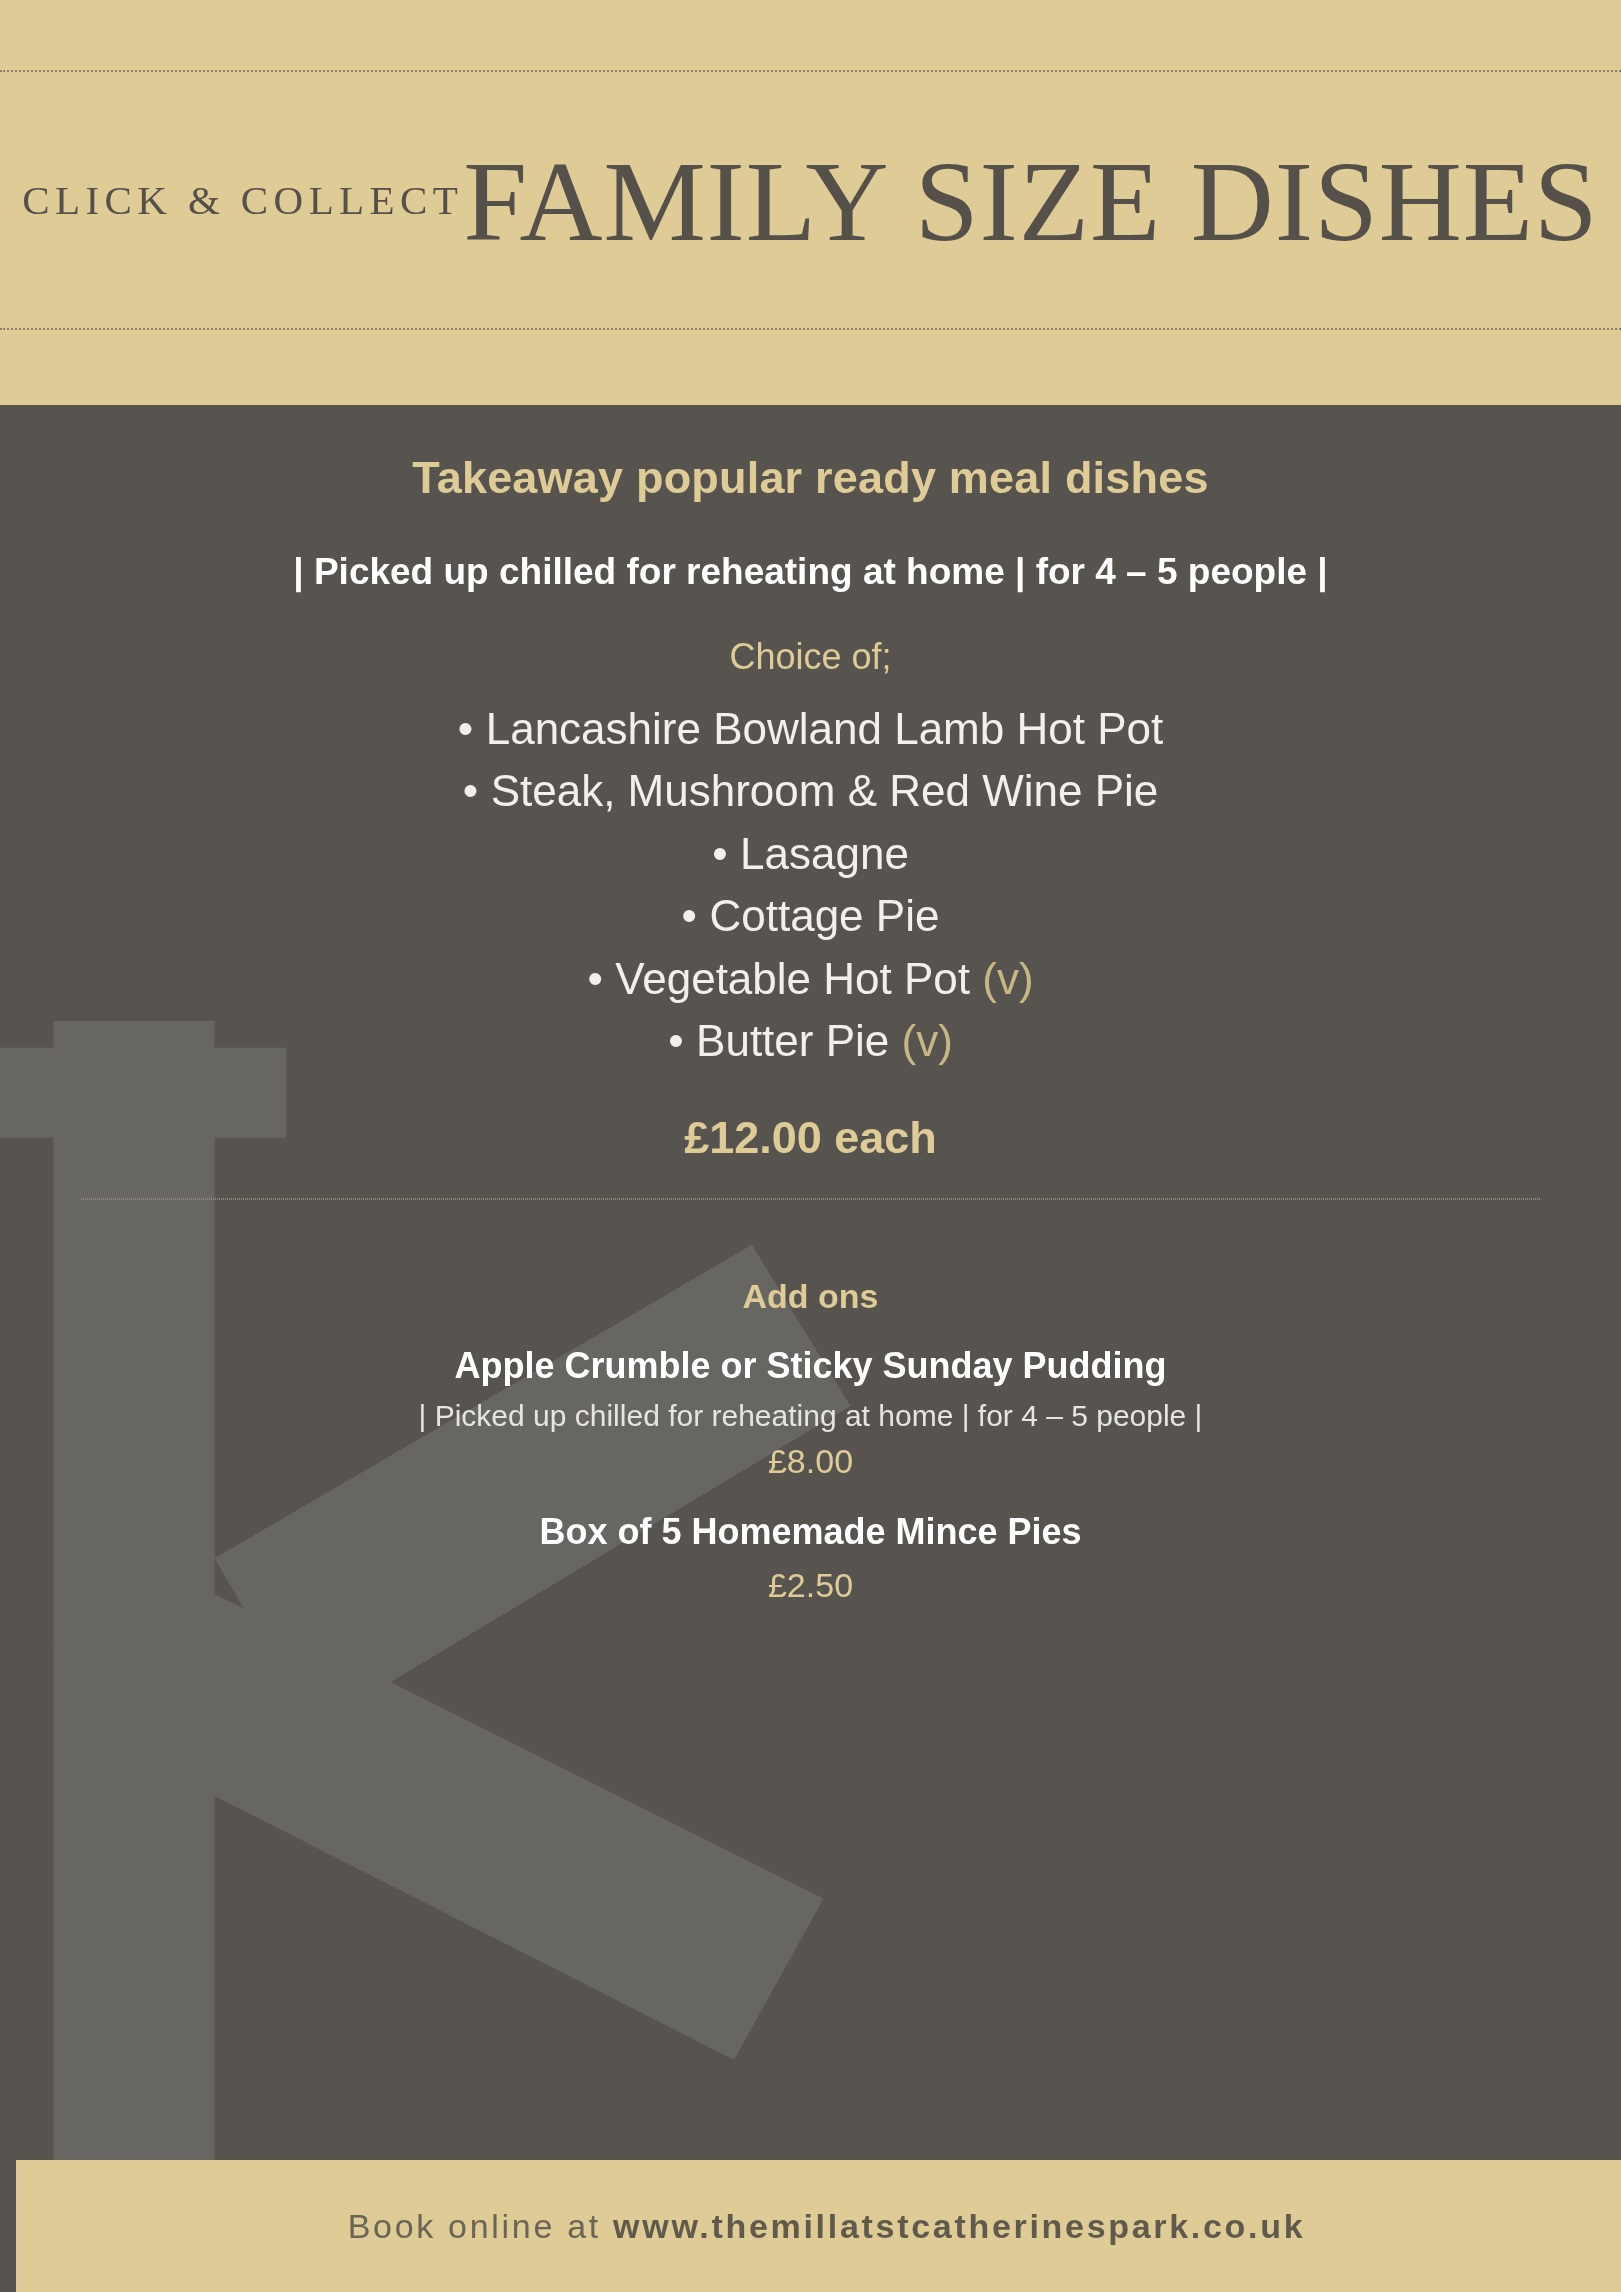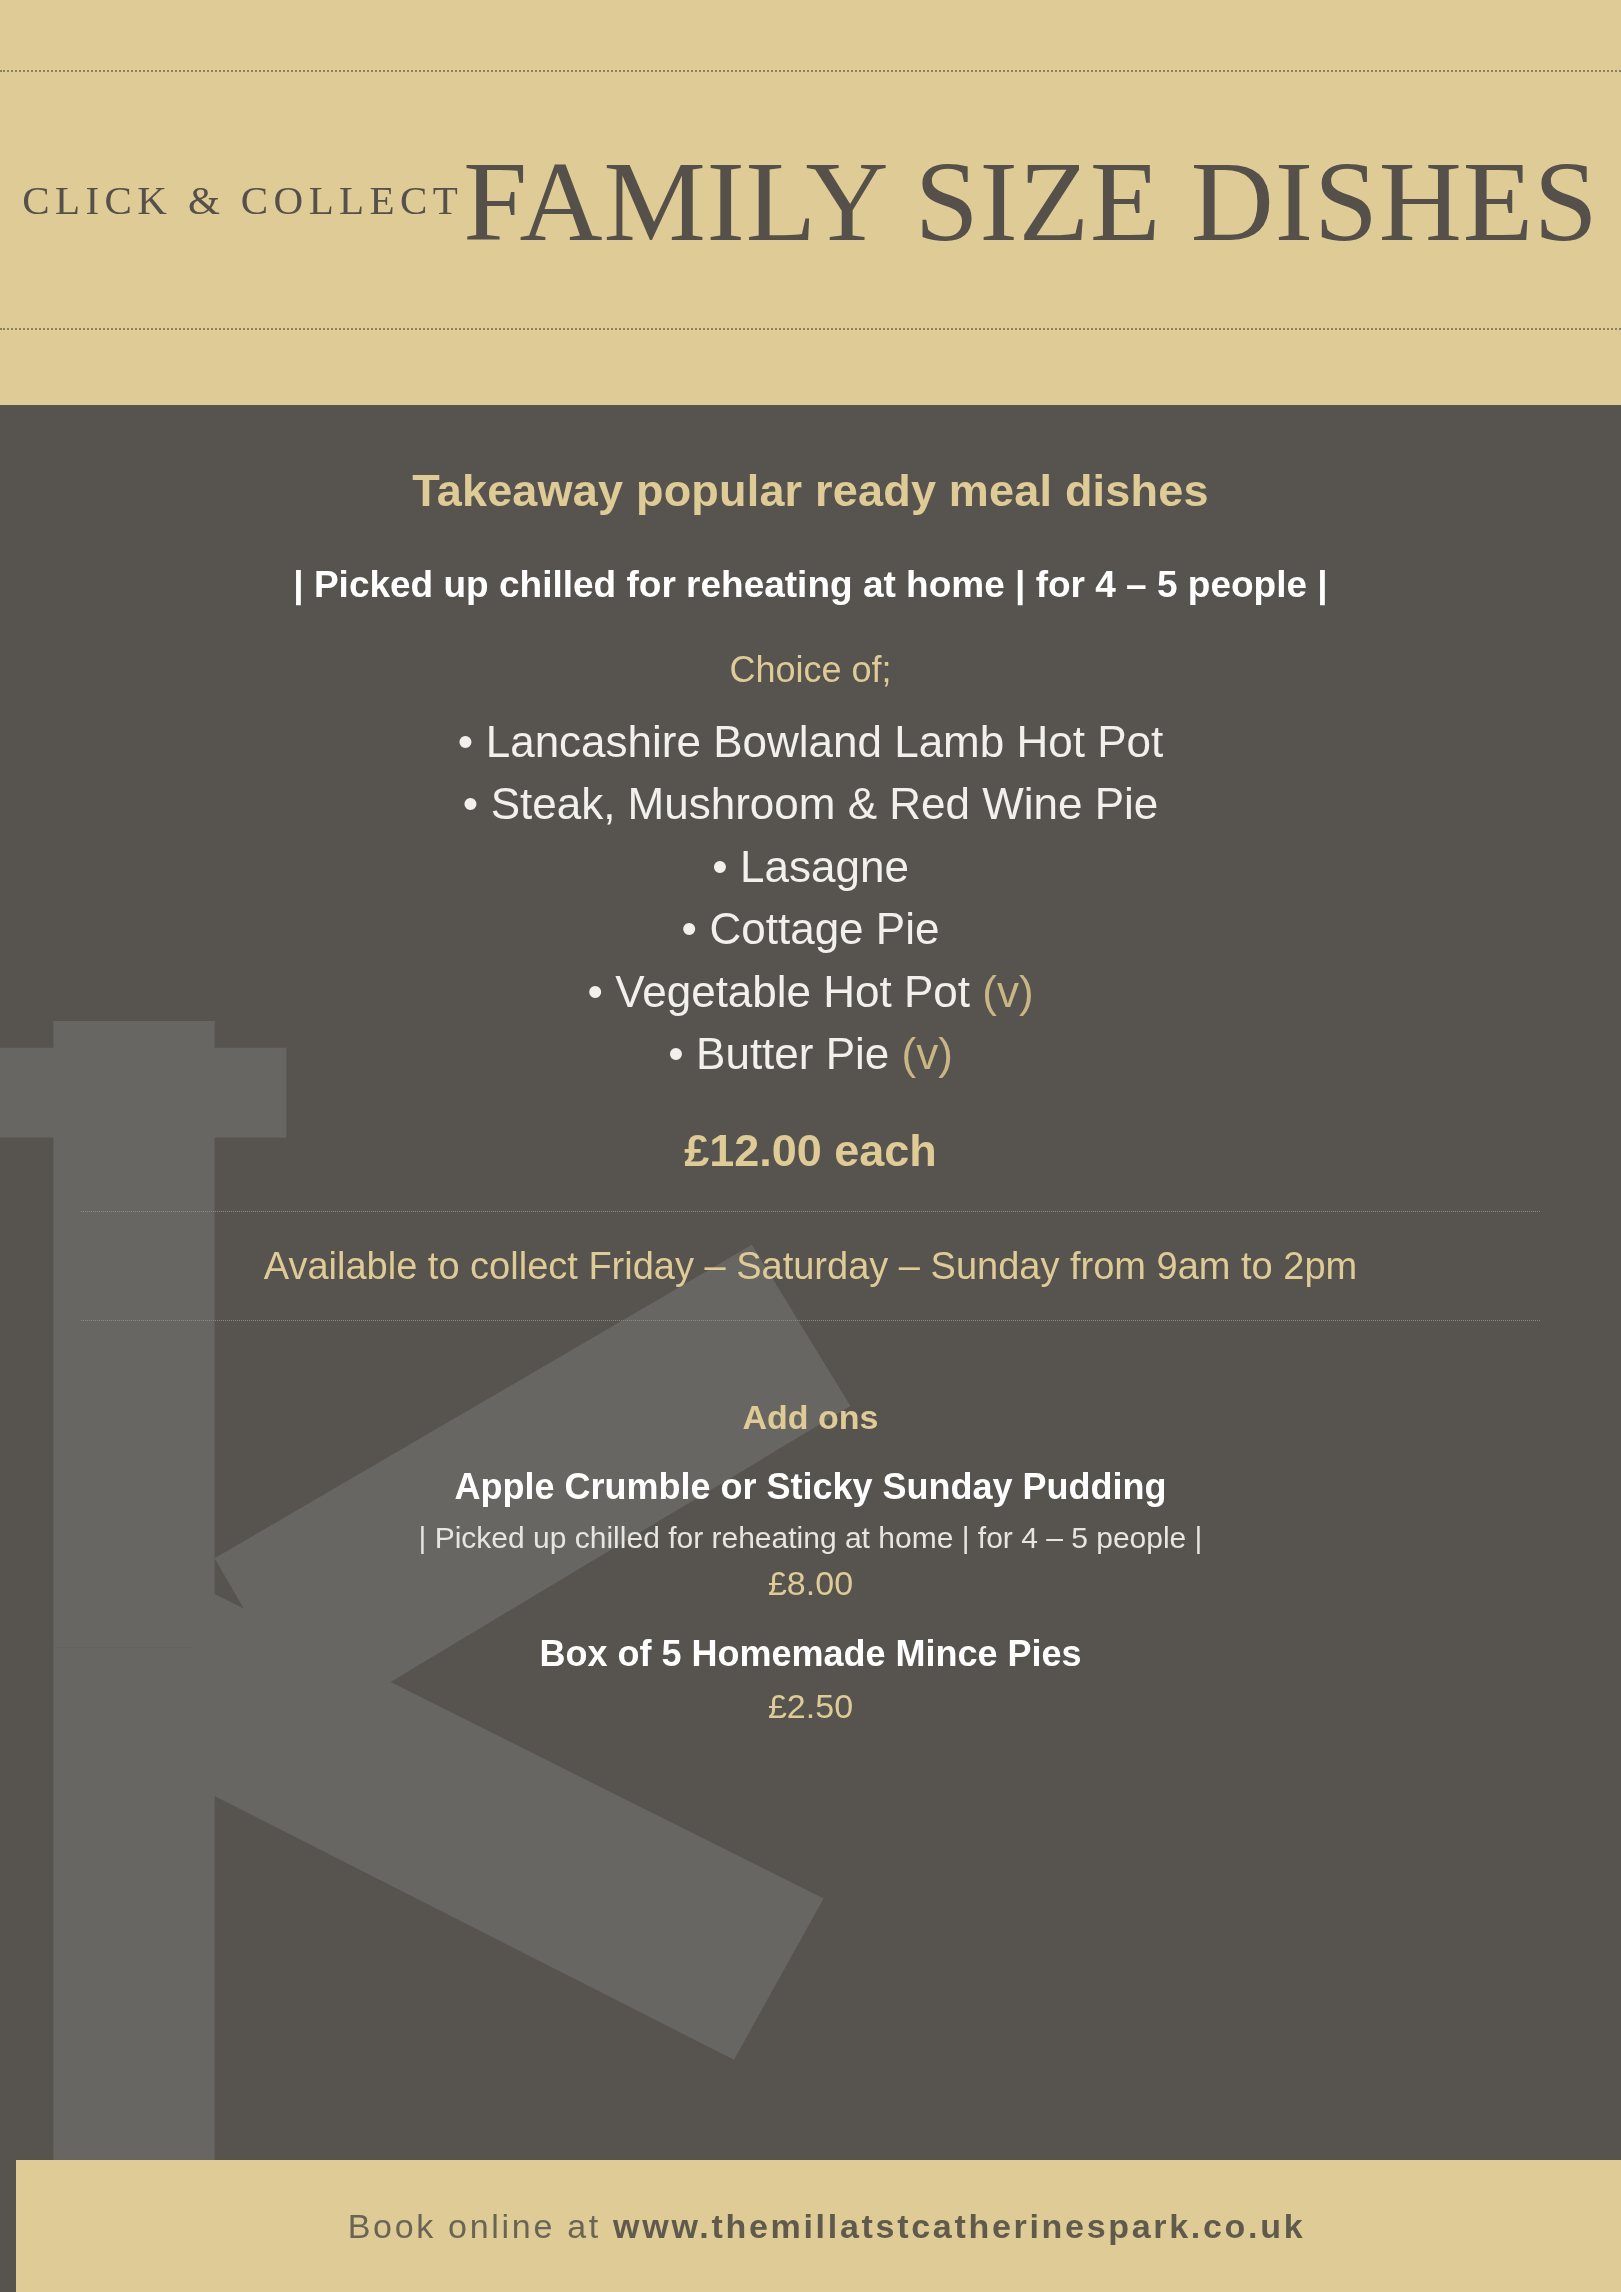--- a/index.html
+++ b/index.html
@@ -73,21 +73,21 @@
     width: 985px;
     height: 1182px;
     opacity: 0.10;
     pointer-events: none;
   }
 
   
   .main {
     position: relative;
     z-index: 2;
-    padding: 60px 81px 0 81px;
+    padding: 47px 81px 0 81px;
     text-align: center;
     box-sizing: border-box;
   }
 
   .intro {
     font-size: 45px;
     font-weight: bold;
     color: #dfcb96;
     margin: 0 0 47px 0;
     letter-spacing: 0.2px;
@@ -242,21 +242,20 @@
       </li>
       <li>
         <span class="bullet">•</span><span>Butter Pie</span> <span class="veg">(v)</span>
       </li>
     </ul>
 
     <div class="price-main">£12.00 each</div>
 
     <div class="rule"></div>
 
-    <div class="availability">Available to collect Friday – Saturday – Sunday from 9am to 2pm</div>
 
     <div class="rule"></div>
 
     <div class="addons-title">Add ons</div>
 
     <div class="addon-name">Apple Crumble or Sticky Sunday Pudding</div>
     <div class="addon-note">| Picked up chilled for reheating at home | for 4 – 5 people |</div>
     <div class="addon-price">£8.00</div>
 
     <div class="addon-name second">Box of 5 Homemade Mince Pies</div>

